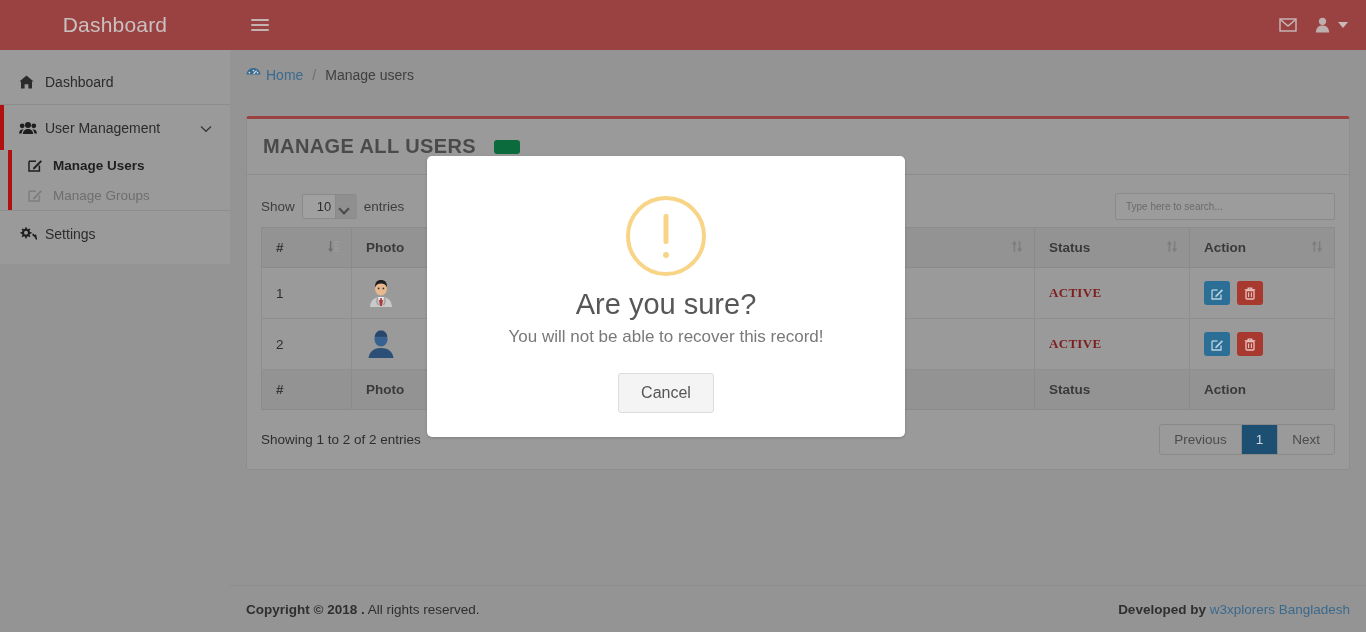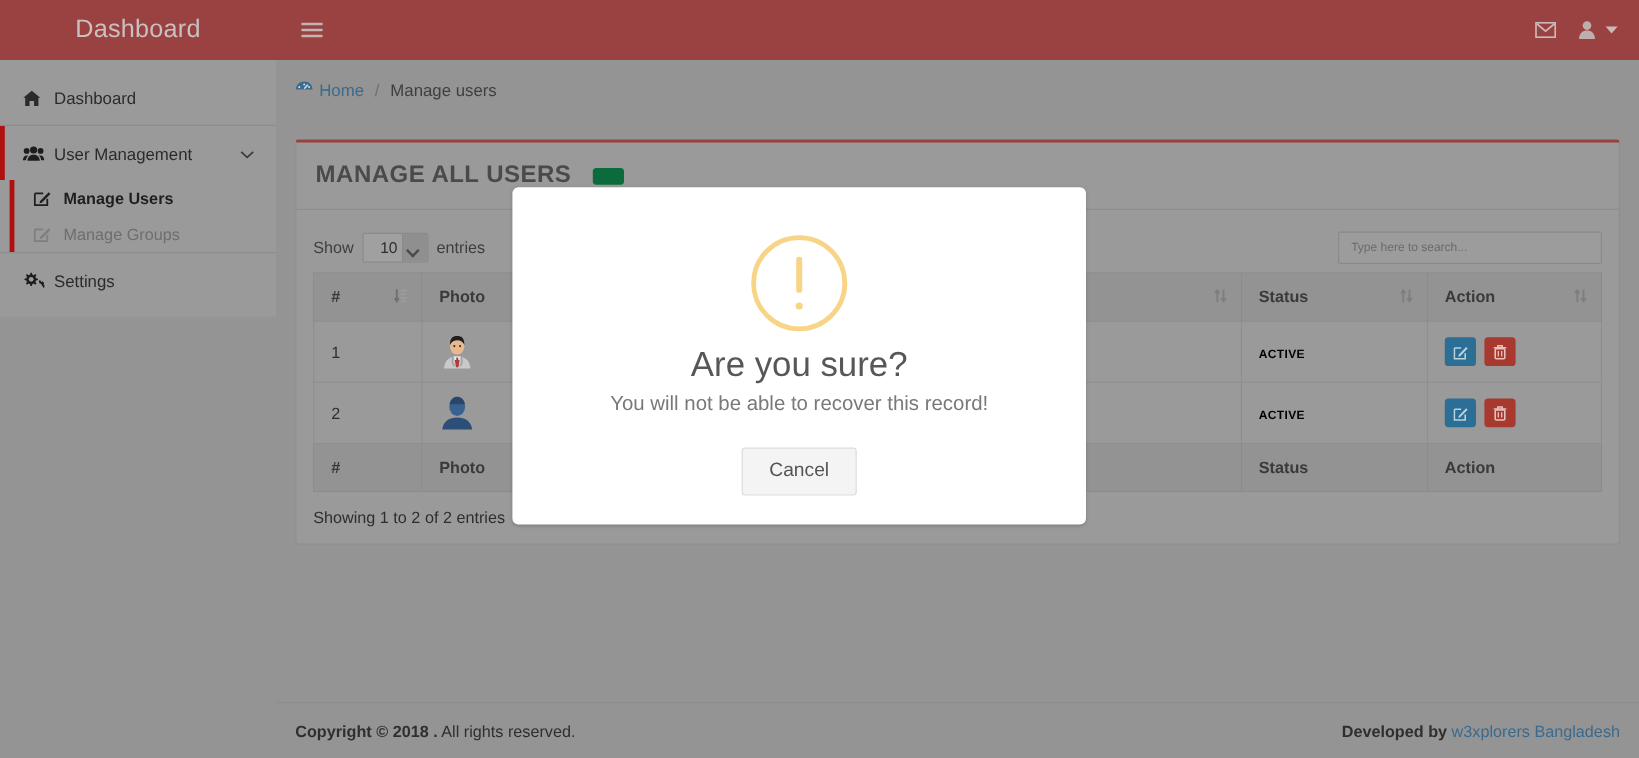--- a/index.html
+++ b/index.html
@@ -142,21 +142,21 @@
     vertical-align: middle;
   }
   .sort-ico {
     position: absolute; right: 11px; top: 50%; transform: translateY(-50%);
     color: #7d7d7d; font-size: 12px; letter-spacing: -2px;
   }
   .col-id { width: 90px; }
   .col-photo { width: 110px; }
   .col-status { width: 155px; }
   .col-action { width: 145px; }
-  .status-active { color: #000000; font-weight: bold; font-size: 10px; letter-spacing:.3px;}
+  .status-active { color: #7f1d1d; font-weight: bold; font-size: 13px; letter-spacing:.3px;font-family:Liberation Serif, serif;}
   .act-btn {
     display: inline-flex; align-items: center; justify-content: center;
     width: 26px; height: 24px; border-radius: 3px; margin-right: 3px;
     border: none; cursor: pointer;
   }
   .act-edit { background: #2b6f96; }
   .act-del { background: #a8392f; }
   .act-btn svg { display: block; }
   .avatar-doc, .avatar-user { display:block; }
   .dt-bottom { display: flex; align-items: center; justify-content: space-between; padding-top: 14px; }
@@ -497,20 +497,25 @@
               <th class="col-photo">Photo</th>
               <th></th>
               <th class="col-status">Status</th>
               <th class="col-action">Action</th>
             </tr>
           </tfoot>
         </table>
 
         <div class="dt-bottom">
           <div class="dt-info">Showing 1 to 2 of 2 entries</div>
+          <div class="pager">
+            <span>Previous</span>
+            <span class="active">1</span>
+            <span>Next</span>
+          </div>
         </div>
 
       </div>
     </div>
   </div>
 
   <div class="footer">
     <div>
       <b>Copyright © 2018 .</b><span> All rights reserved.</span>
     </div>

